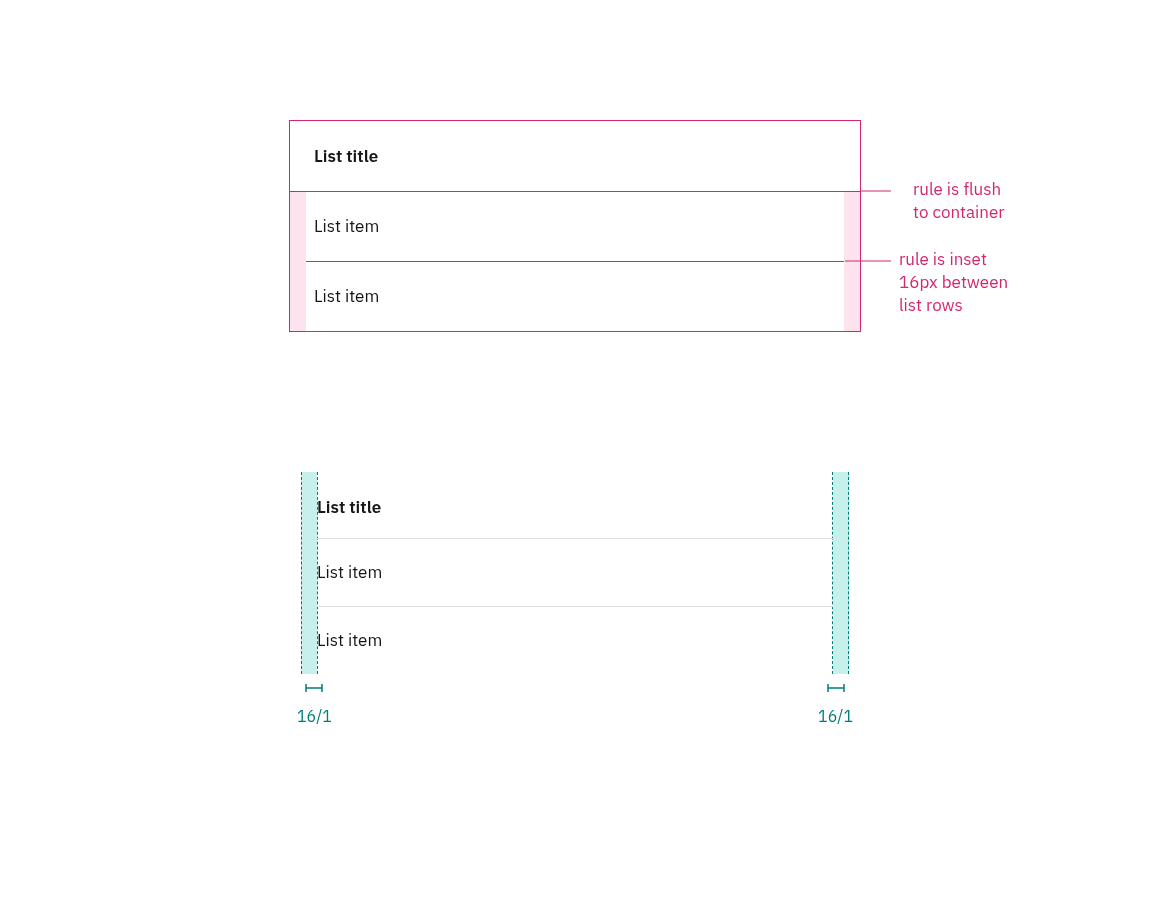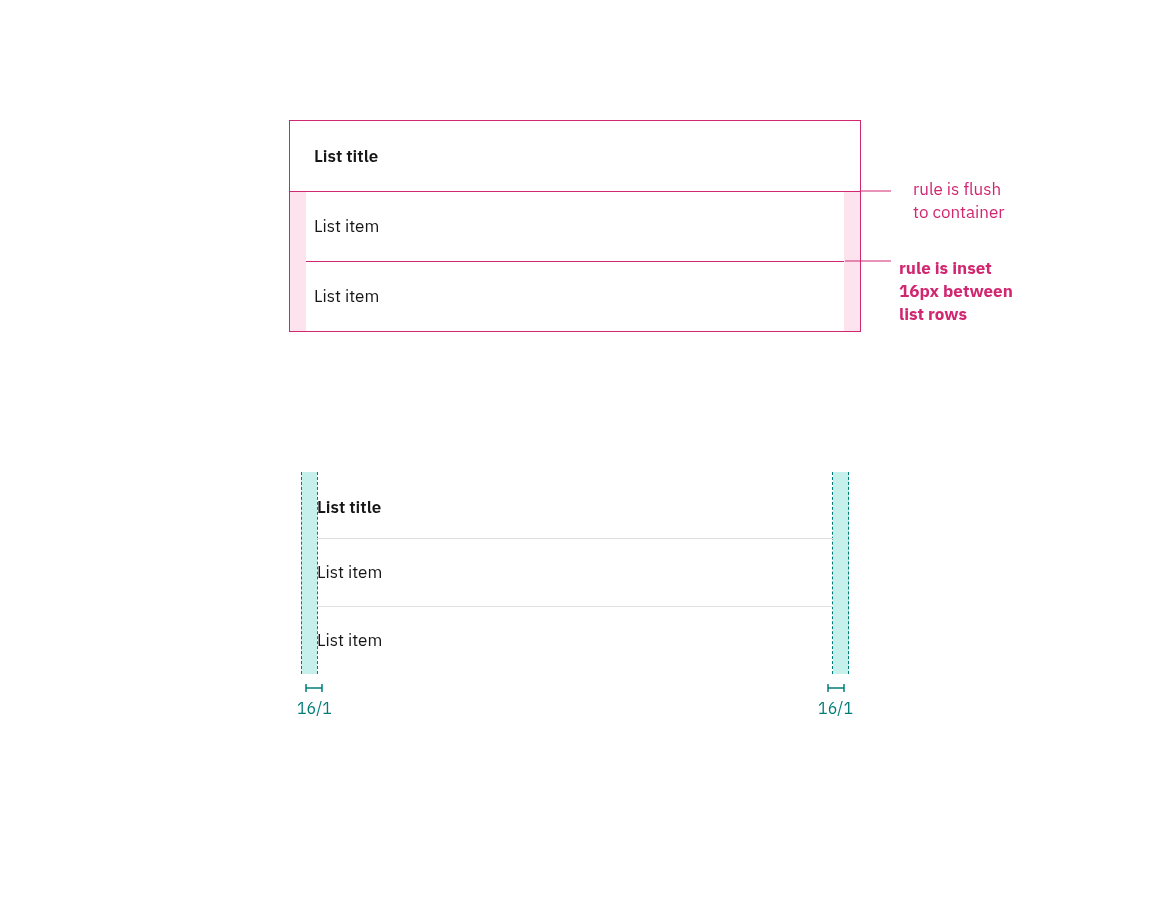--- a/index.html
+++ b/index.html
@@ -143,21 +143,21 @@
       display: flex;
       flex-direction: column;
       align-items: center;
     }
     .measure.left { left: 8px; }
     .measure.right { right: 8px; }
     .measure svg { display: block; }
     .measure-label {
       font-size: 16px;
       color: #007d79;
-      margin-top: 4px;
+      margin-top: 12px;
     }
     .measure-stroke {
       stroke: #007d79;
       stroke-width: 1.5;
       fill: none;
     }
   </style>
 </head>
 <body>
 
@@ -179,21 +179,21 @@
       <span class="rowtext">List item</span>
     </div>
   </div>
 
   <svg class="annot" style="left:572px; top:0; overflow:visible;" width="40" height="212">
     <line class="annot-line" x1="0" y1="71" x2="30" y2="71"></line>
     <line class="annot-line" x1="-16" y1="141" x2="30" y2="141"></line>
   </svg>
   <div class="annot annot-text" style="left:624px; top:58px; width:140px; white-space:pre-line;">rule is flush
 to container</div>
-  <div class="annot annot-text" style="left:610px; top:137px; width:160px; white-space:pre-line;font-weight:bold;">rule is inset
+  <div class="annot annot-text" style="left:610px; top:128px; width:160px; white-space:pre-line;">rule is inset
 16px between
 list rows</div>
 </div>
 
 <div class="ex2">
   <div class="ex2-content">
     <div class="col-band left"></div>
     <div class="col-band right"></div>
     <div class="guide l1"></div>
     <div class="guide l2"></div>

